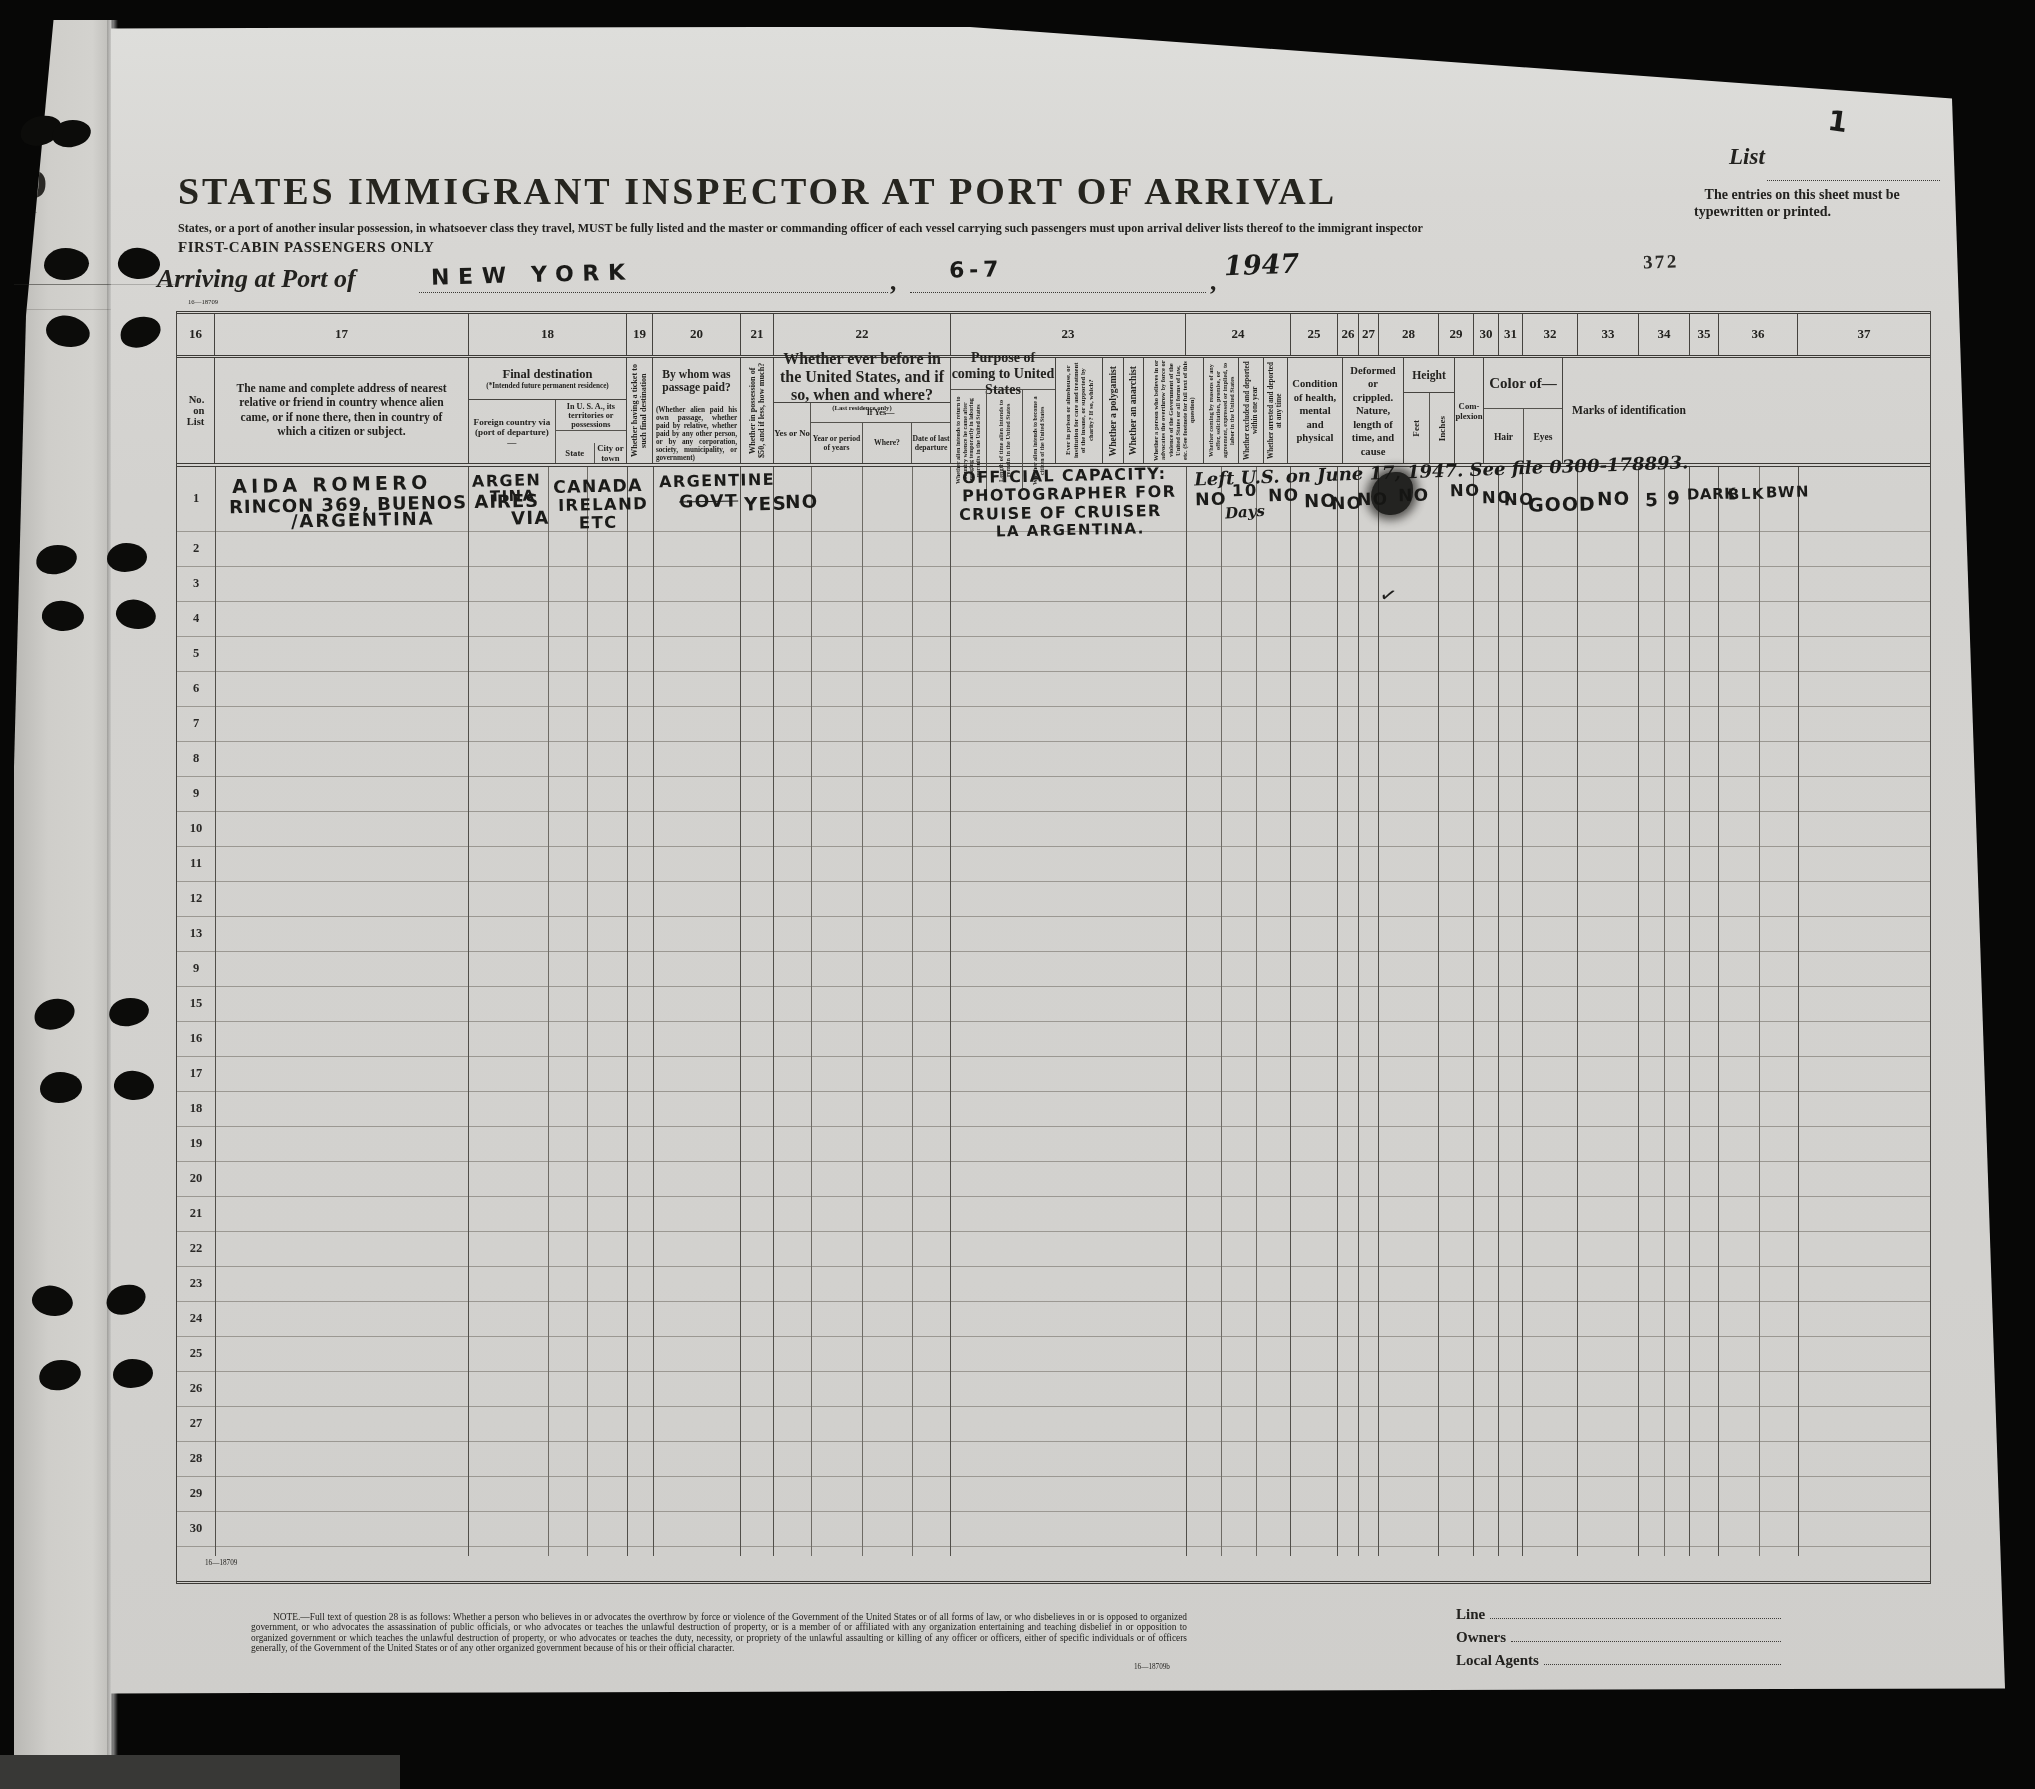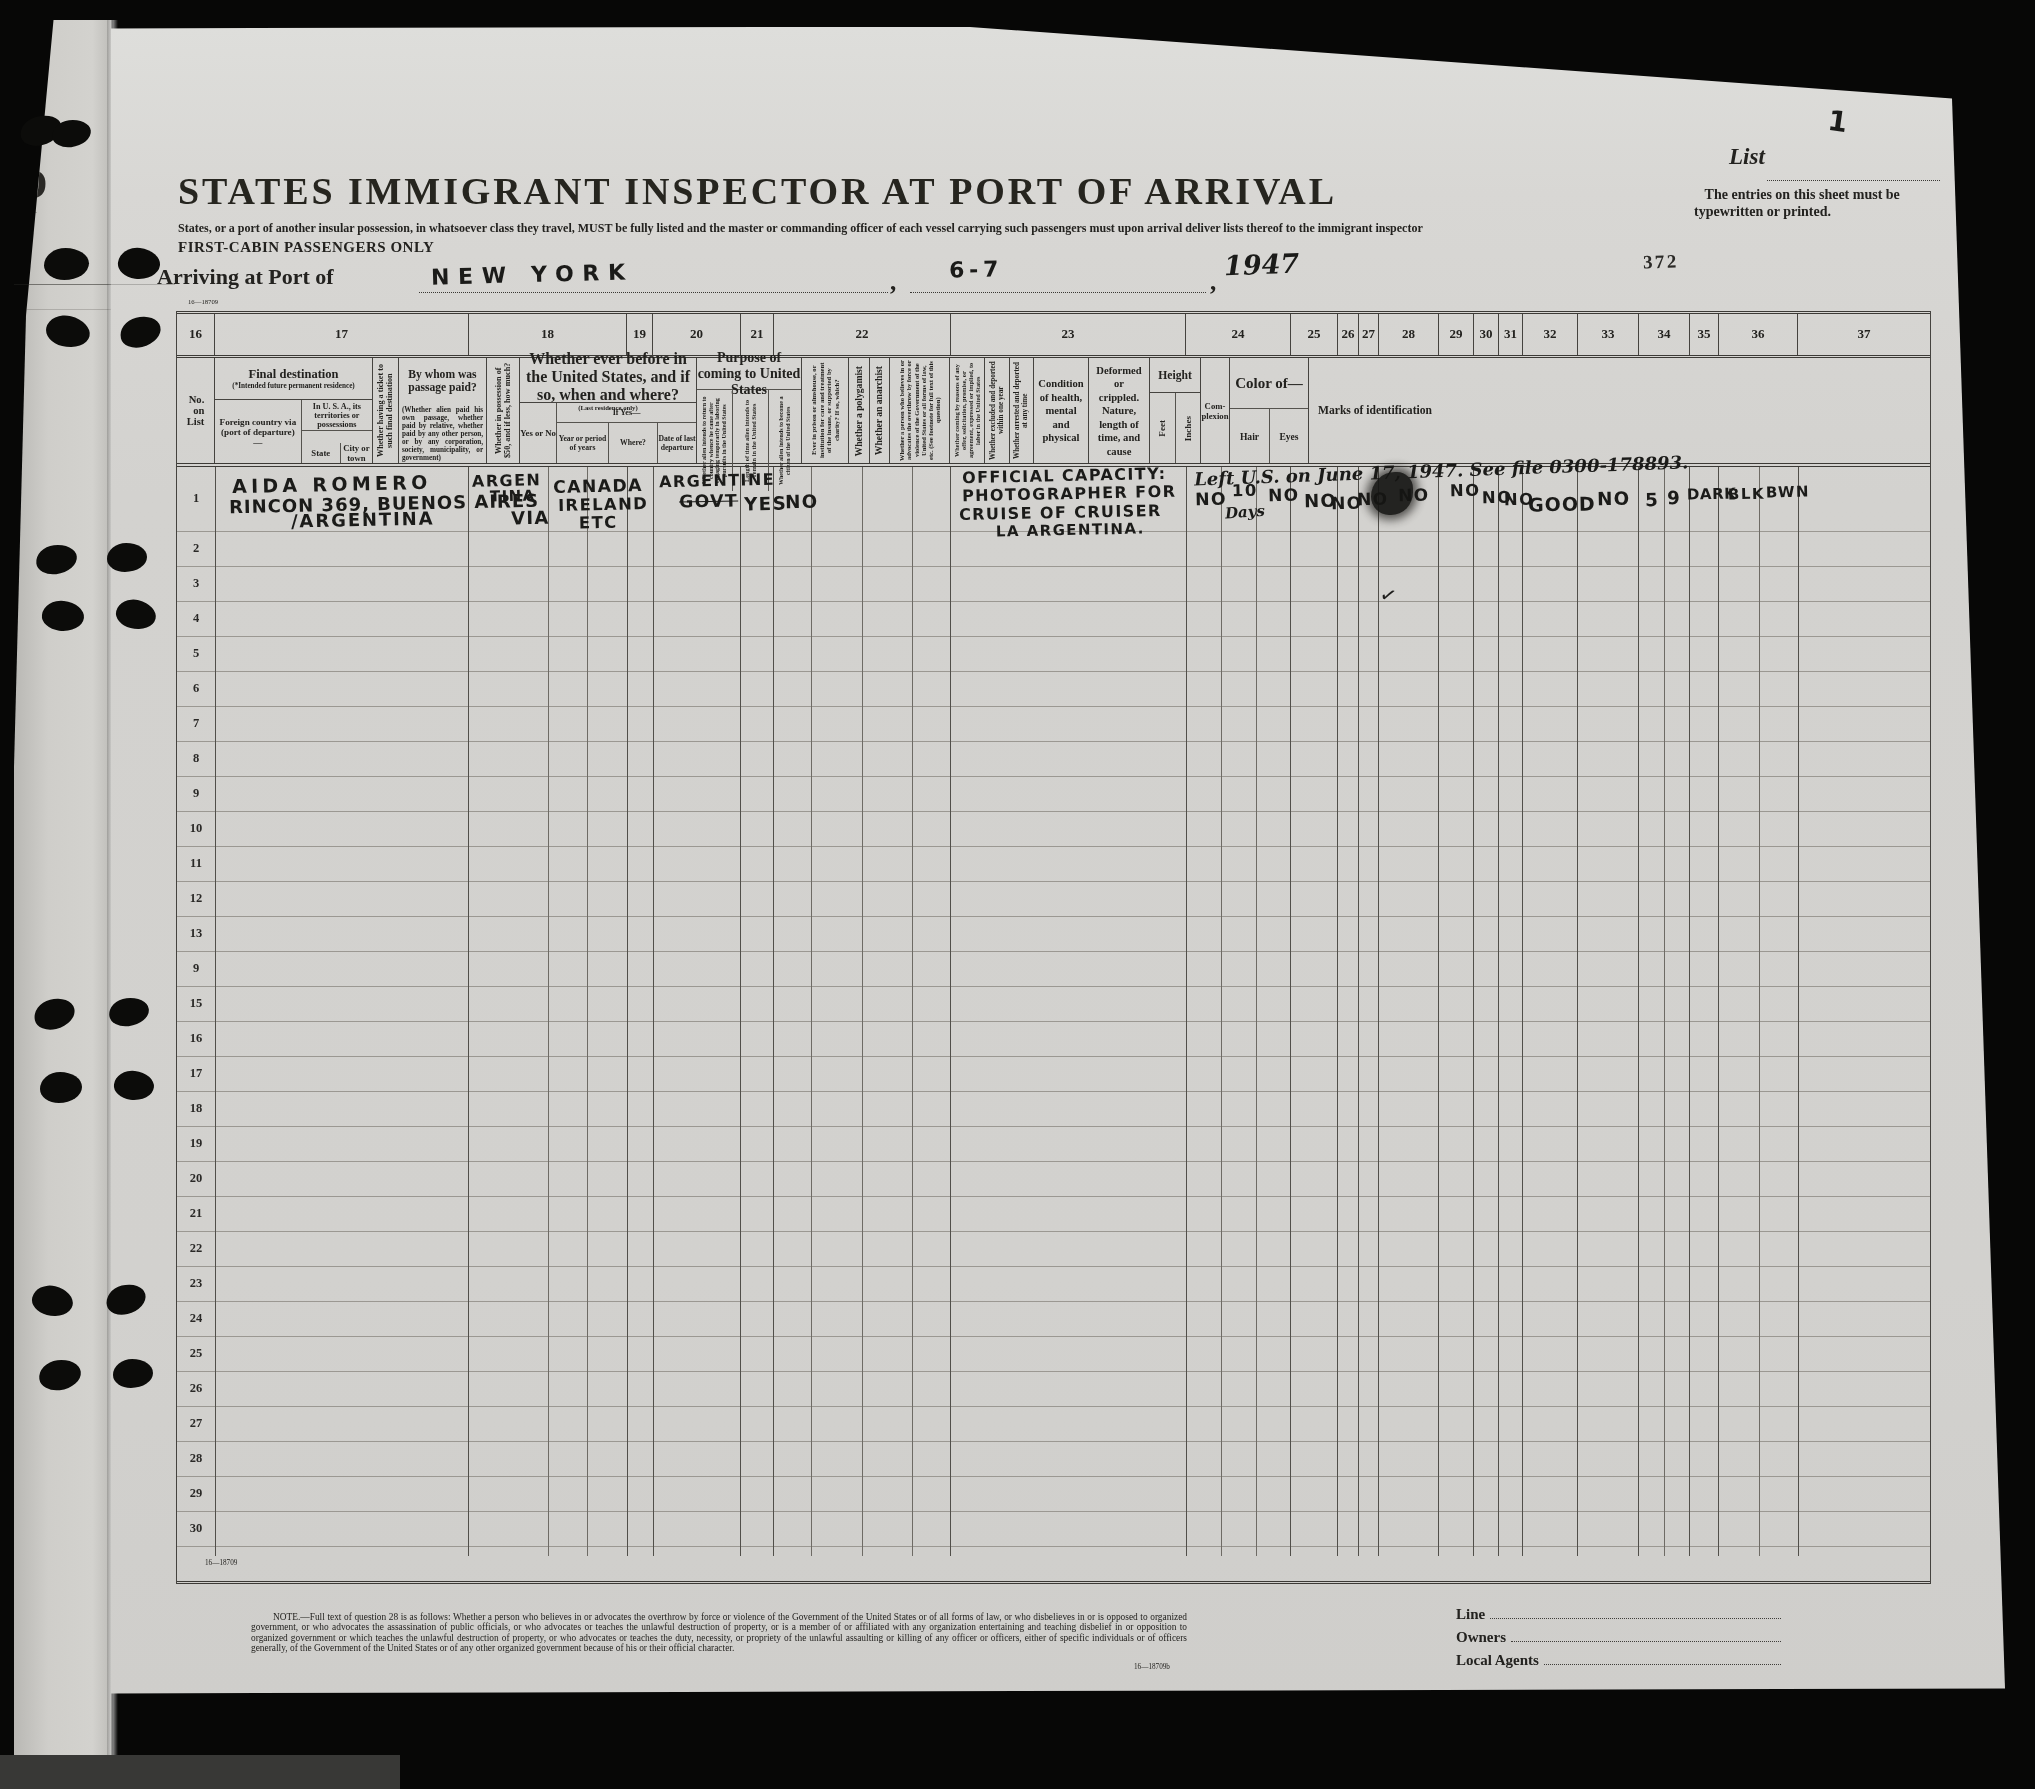--- a/index.html
+++ b/index.html
@@ -69,21 +69,21 @@
     <div class="fline" style="left:0;top:289px;width:98px;opacity:.5;"></div>
   </div>
   <div id="crease"></div>
 
   <div id="page">
 
     <div class="abs b" style="left:67px;top:142px;font-size:38px;letter-spacing:2.9px;white-space:nowrap;color:#26251f;">STATES IMMIGRANT INSPECTOR AT PORT OF ARRIVAL</div>
     <div class="abs b" style="left:67px;top:194px;font-size:12px;white-space:nowrap;">States, or a port of another insular possession, in whatsoever class they travel, MUST be fully listed and the master or commanding officer of each vessel carrying such passengers must upon arrival deliver lists thereof to the immigrant inspector</div>
     <div class="abs b" style="left:67px;top:212px;font-size:15px;letter-spacing:0.5px;">FIRST-CABIN PASSENGERS ONLY</div>
 
-    <div class="abs b" style="left:46px;top:237px;font-size:22px;white-space:nowrap;">Arriving at Port of</div>
+    <div class="abs b" style="left:46px;top:237px;font-size:26px;font-style:italic;white-space:nowrap;">Arriving at Port of</div>
     <div class="uline" style="left:308px;top:265px;width:469px;"></div>
     <span class="hw" style="left:320px;top:235px;font-size:22px;letter-spacing:8.7px;transform:rotate(-1.5deg);">NEW YORK</span>
     <span class="abs b" style="left:779px;top:241px;font-size:25px;">,</span>
     <div class="uline" style="left:799px;top:265px;width:296px;"></div>
     <span class="hw" style="left:838px;top:230px;font-size:22px;letter-spacing:4.8px;">6-7</span>
     <span class="abs b" style="left:1099px;top:241px;font-size:25px;">,</span>
     <span class="cur" style="left:1113px;top:222px;font-size:27px;transform:rotate(-2deg);">1947</span>
     <span class="abs b" style="left:1532px;top:224px;font-size:19px;letter-spacing:2.4px;color:#2b2a27;transform:rotate(-2deg);">372</span>
 
     <div class="abs" style="left:1618px;top:117px;font-size:23px;font-style:italic;font-weight:bold;">List</div>
@@ -122,20 +122,23 @@
       <div class="dbl"></div>
 
       <div id="hdrmain">
 
         <div class="col cc" style="width:38px;">
           <span class="b" style="font-size:10.6px;white-space:pre-line;text-align:right;">No.
 on
 List</span>
         </div>
 
+        <div class="col cc" style="width:254px;padding:0 11.6px;">
+          <span class="b" style="font-size:11.6px;line-height:14.4px;text-align:center;">The name and complete address of nearest relative or friend in country whence alien came, or if none there, then in country of which a citizen or subject.</span>
+        </div>
 
         <div class="col" style="width:158px;">
           <div class="cc bbb" style="height:42px;flex-direction:column;">
             <span class="b" style="font-size:12.5px;">Final destination</span>
             <span class="b" style="font-size:7.2px;">(*Intended future permanent residence)</span>
           </div>
           <div style="display:flex;flex:1;">
             <div class="cc ibr" style="width:78px;padding:0 3.9px;">
               <span class="b" style="font-size:9.1px;">Foreign country via (port of departure)—</span>
             </div>

